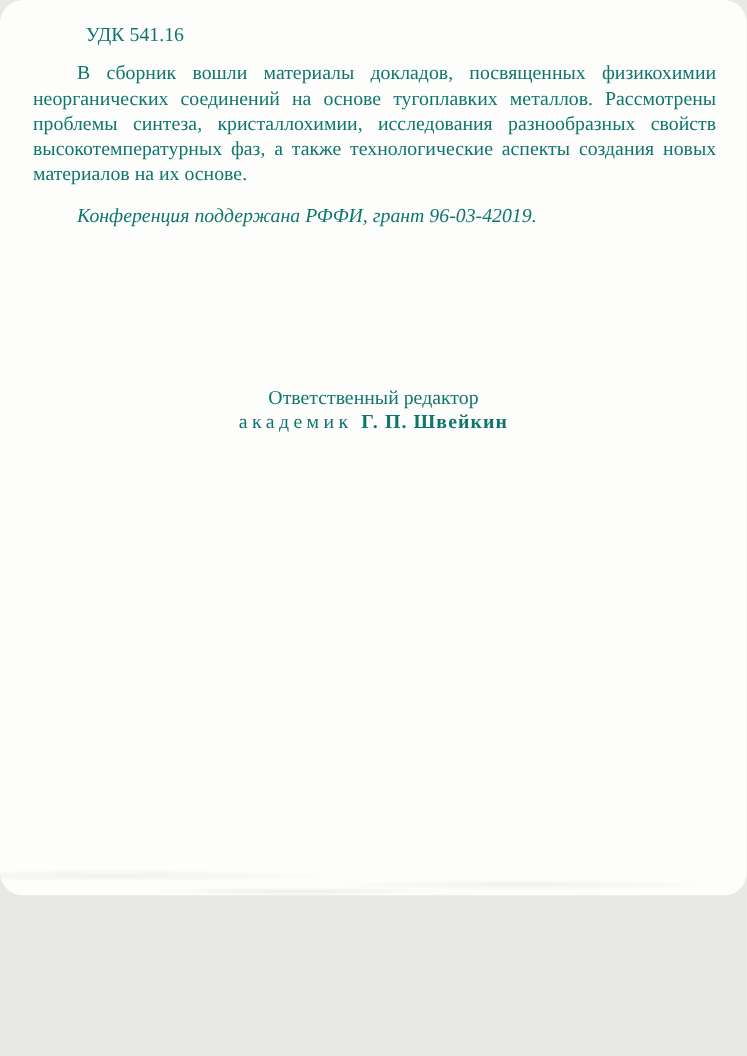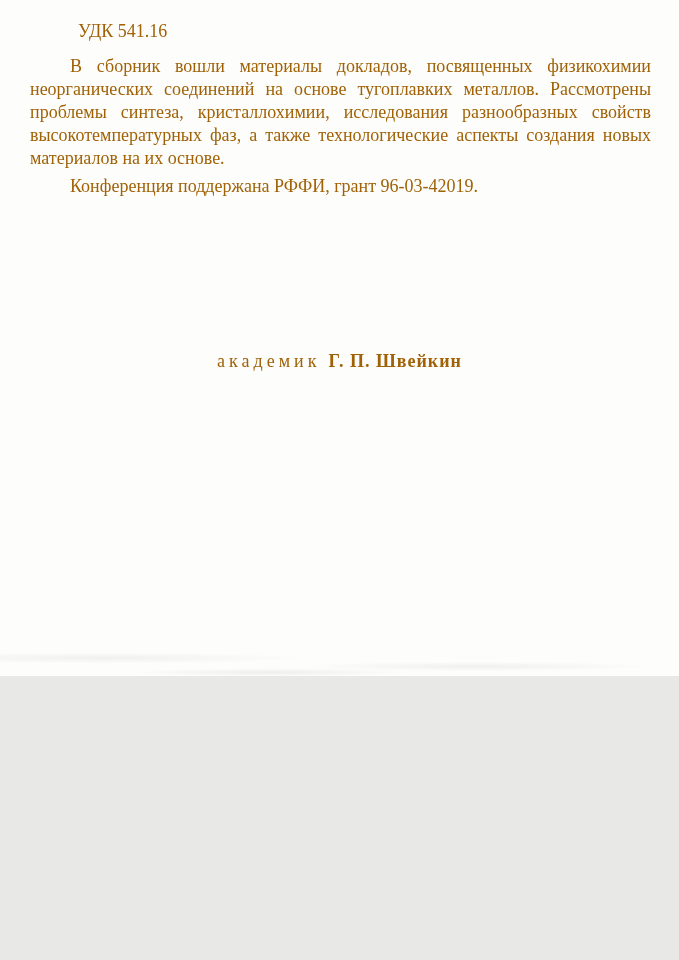--- a/index.html
+++ b/index.html
@@ -3,26 +3,27 @@
 <meta charset="utf-8">
 <style>
   html, body {
     margin: 0;
     padding: 0;
     background: #e8e8e6;
   }
   .page {
     position: relative;
     width: 679px;
-    height: 676px;
+    height: 814px;
     margin: 0 auto;
     background: #fdfdfb;
-    color: #a16207;
+    color: #0f766e;
     font-family: "Liberation Serif", "DejaVu Serif", serif;
     overflow: hidden;
+    border-radius: 21px;
   }
   
   .page::after {
     content: "";
     position: absolute;
     left: 0; right: 0; bottom: 0;
     height: 120px;
     background:
       radial-gradient(ellipse 300px 8px at 15% 85%, rgba(0,0,0,0.05), transparent 70%),
       radial-gradient(ellipse 260px 7px at 70% 92%, rgba(0,0,0,0.05), transparent 70%),
@@ -40,21 +41,22 @@
   .udc {
     padding-left: 48px;
     margin-bottom: 12px;
   }
   .para {
     margin: 0;
     text-align: justify;
     text-indent: 40px;
   }
   .para.gap {
-    margin-top: 5px;
+    margin-top: 15px;
+    font-style: italic;
   }
   .editor {
     position: absolute;
     top: 350px;
     left: 0;
     width: 679px;
     text-align: center;
     font-size: 18px;
     line-height: 22px;
   }
@@ -118,20 +120,21 @@
 
 <div class="page">
 
   <div class="textblock">
     <div class="udc">УДК 541.16</div>
     <p class="para">В сборник вошли материалы докладов, посвященных физикохимии неорганических соединений на основе тугоплавких металлов. Рассмотрены проблемы синтеза, кристаллохимии, исследования разнообразных свойств высокотемпературных фаз, а также технологические аспекты создания новых материалов на их основе.</p>
     <p class="para gap">Конференция поддержана РФФИ, грант 96-03-42019.</p>
   </div>
 
   <div class="editor">
+    <div>Ответственный редактор</div>
     <div>
       <span class="rank">академик</span><span class="name">Г. П. Швейкин</span>
     </div>
   </div>
 
   <div class="bottom-left">
     <div>ISBN 5-7691-0661-1</div>
     <div>ISBN 5-7691-0659-X (т. I)</div>
     <div class="catalog">
       <span class="letter">Х</span>

